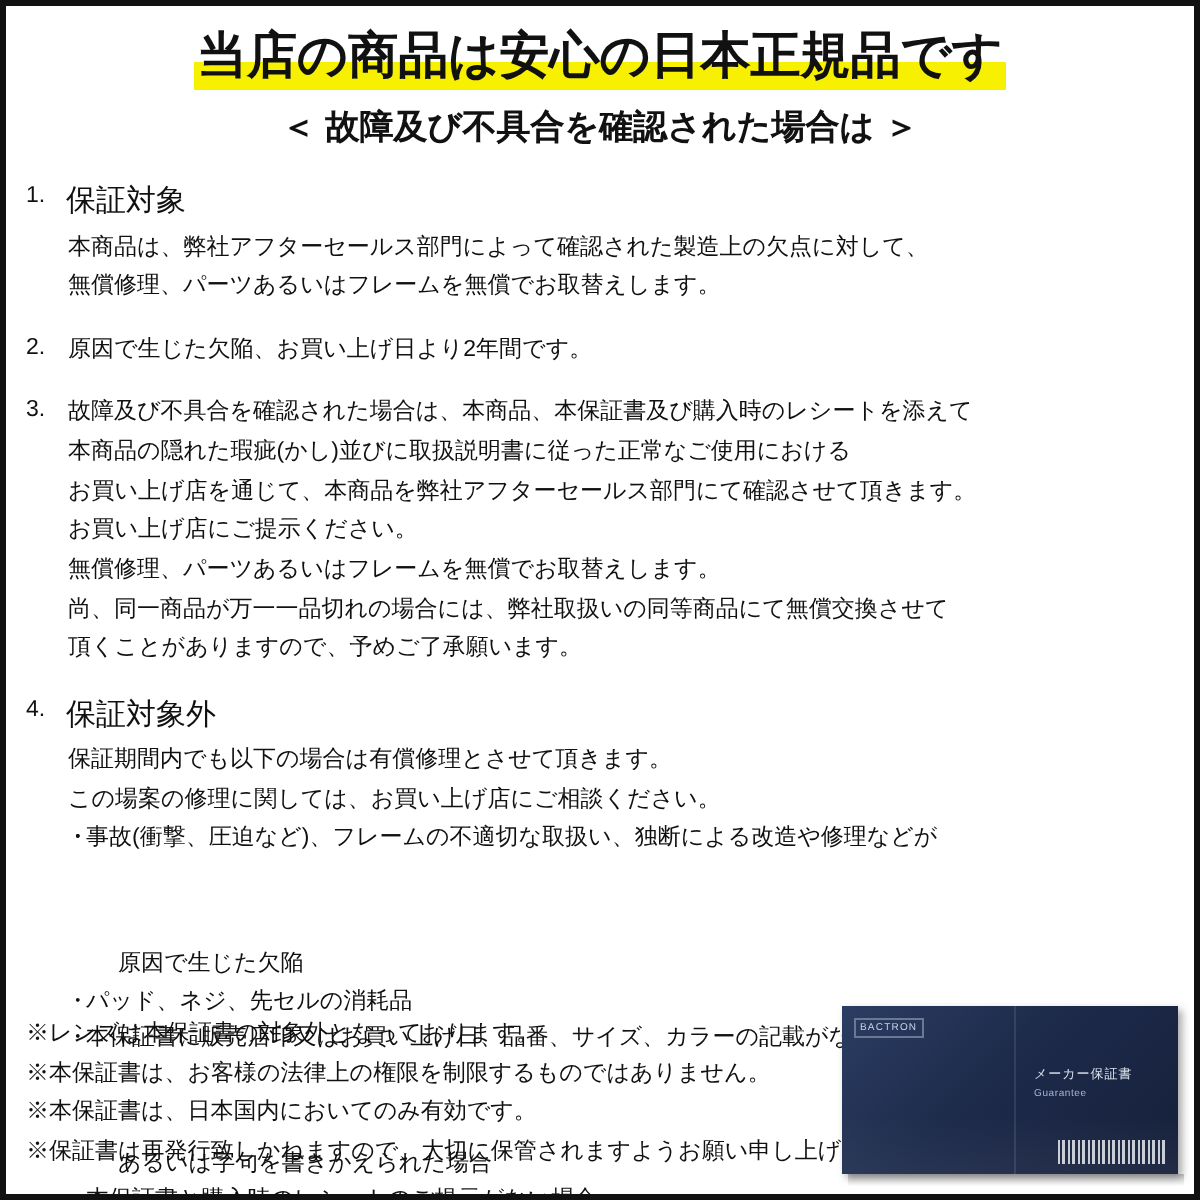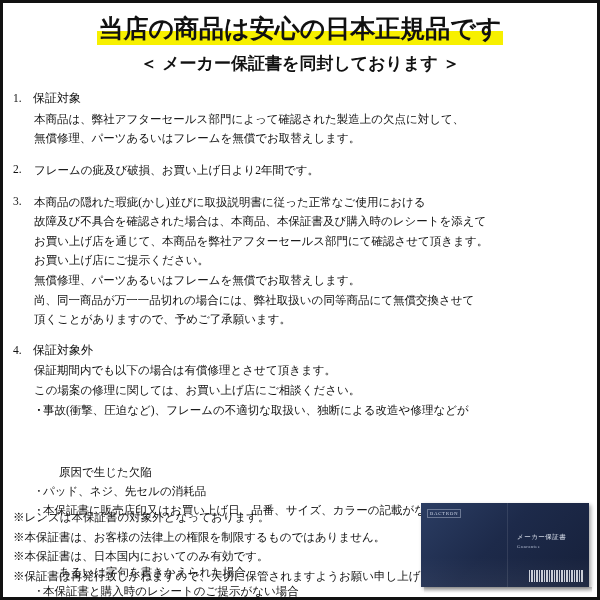--- a/index.html
+++ b/index.html
@@ -15,21 +15,20 @@
     overflow: hidden;
   }
   .page {
     position: relative;
     width: 600px;
     height: 600px;
     box-sizing: border-box;
     border: 3px solid #111111;
     background: #ffffff;
     overflow: hidden;
-    font-family: Liberation Serif, serif;
   }
   .inner {
     position: relative;
     width: 100%;
     height: 100%;
     box-sizing: border-box;
     padding: 8px 10px 0 10px;
   }
 
   
@@ -76,21 +75,21 @@
     width: 20px;
     flex: 0 0 20px;
     text-align: left;
     font-size: 11.5px;
     line-height: 1.62;
   }
   .item-body {
     flex: 1 1 auto;
   }
   .item-title {
-    font-size: 12px;
+    font-size: 15px;
     line-height: 1.62;
   }
   .para {
     font-size: 11.5px;
     line-height: 1.62;
     margin: 1px;
     padding: 0;
   }
   .sub-list {
     margin: 0;
@@ -210,46 +209,46 @@
 <body>
 
 <div class="page">
   <div class="inner">
 
     <div class="headline-wrap">
       <div class="headline">当店の商品は安心の日本正規品です</div>
     </div>
 
     <div class="subheadline">
-      <span class="brk">＜</span><span>メーカー保証書を同封しております</span><span class="brk">＞</span>
+      <span class="brk">＜</span><span>故障及び不具合を確認された場合は</span><span class="brk">＞</span>
     </div>
 
     <div class="body-block">
 
       <div class="item">
         <div class="item-num">1.</div>
         <div class="item-body">
           <div class="item-title">保証対象</div>
           <div class="para">本商品は、弊社アフターセールス部門によって確認された製造上の欠点に対して、</div>
           <div class="para">無償修理、パーツあるいはフレームを無償でお取替えします。</div>
         </div>
       </div>
 
       <div class="item">
         <div class="item-num">2.</div>
         <div class="item-body">
-          <div class="para">フレームの疵及び破損、お買い上げ日より2年間です。</div>
+          <div class="para">原因で生じた欠陥、お買い上げ日より2年間です。</div>
         </div>
       </div>
 
       <div class="item">
         <div class="item-num">3.</div>
         <div class="item-body">
+          <div class="para">故障及び不具合を確認された場合は、本商品、本保証書及び購入時のレシートを添えて</div>
           <div class="para">本商品の隠れた瑕疵(かし)並びに取扱説明書に従った正常なご使用における</div>
-          <div class="para">故障及び不具合を確認された場合は、本商品、本保証書及び購入時のレシートを添えて</div>
           <div class="para">お買い上げ店を通じて、本商品を弊社アフターセールス部門にて確認させて頂きます。</div>
           <div class="para">お買い上げ店にご提示ください。</div>
           <div class="para">無償修理、パーツあるいはフレームを無償でお取替えします。</div>
           <div class="para">尚、同一商品が万一一品切れの場合には、弊社取扱いの同等商品にて無償交換させて</div>
           <div class="para">頂くことがありますので、予めご了承願います。</div>
         </div>
       </div>
 
       <div class="item">
         <div class="item-num">4.</div>

